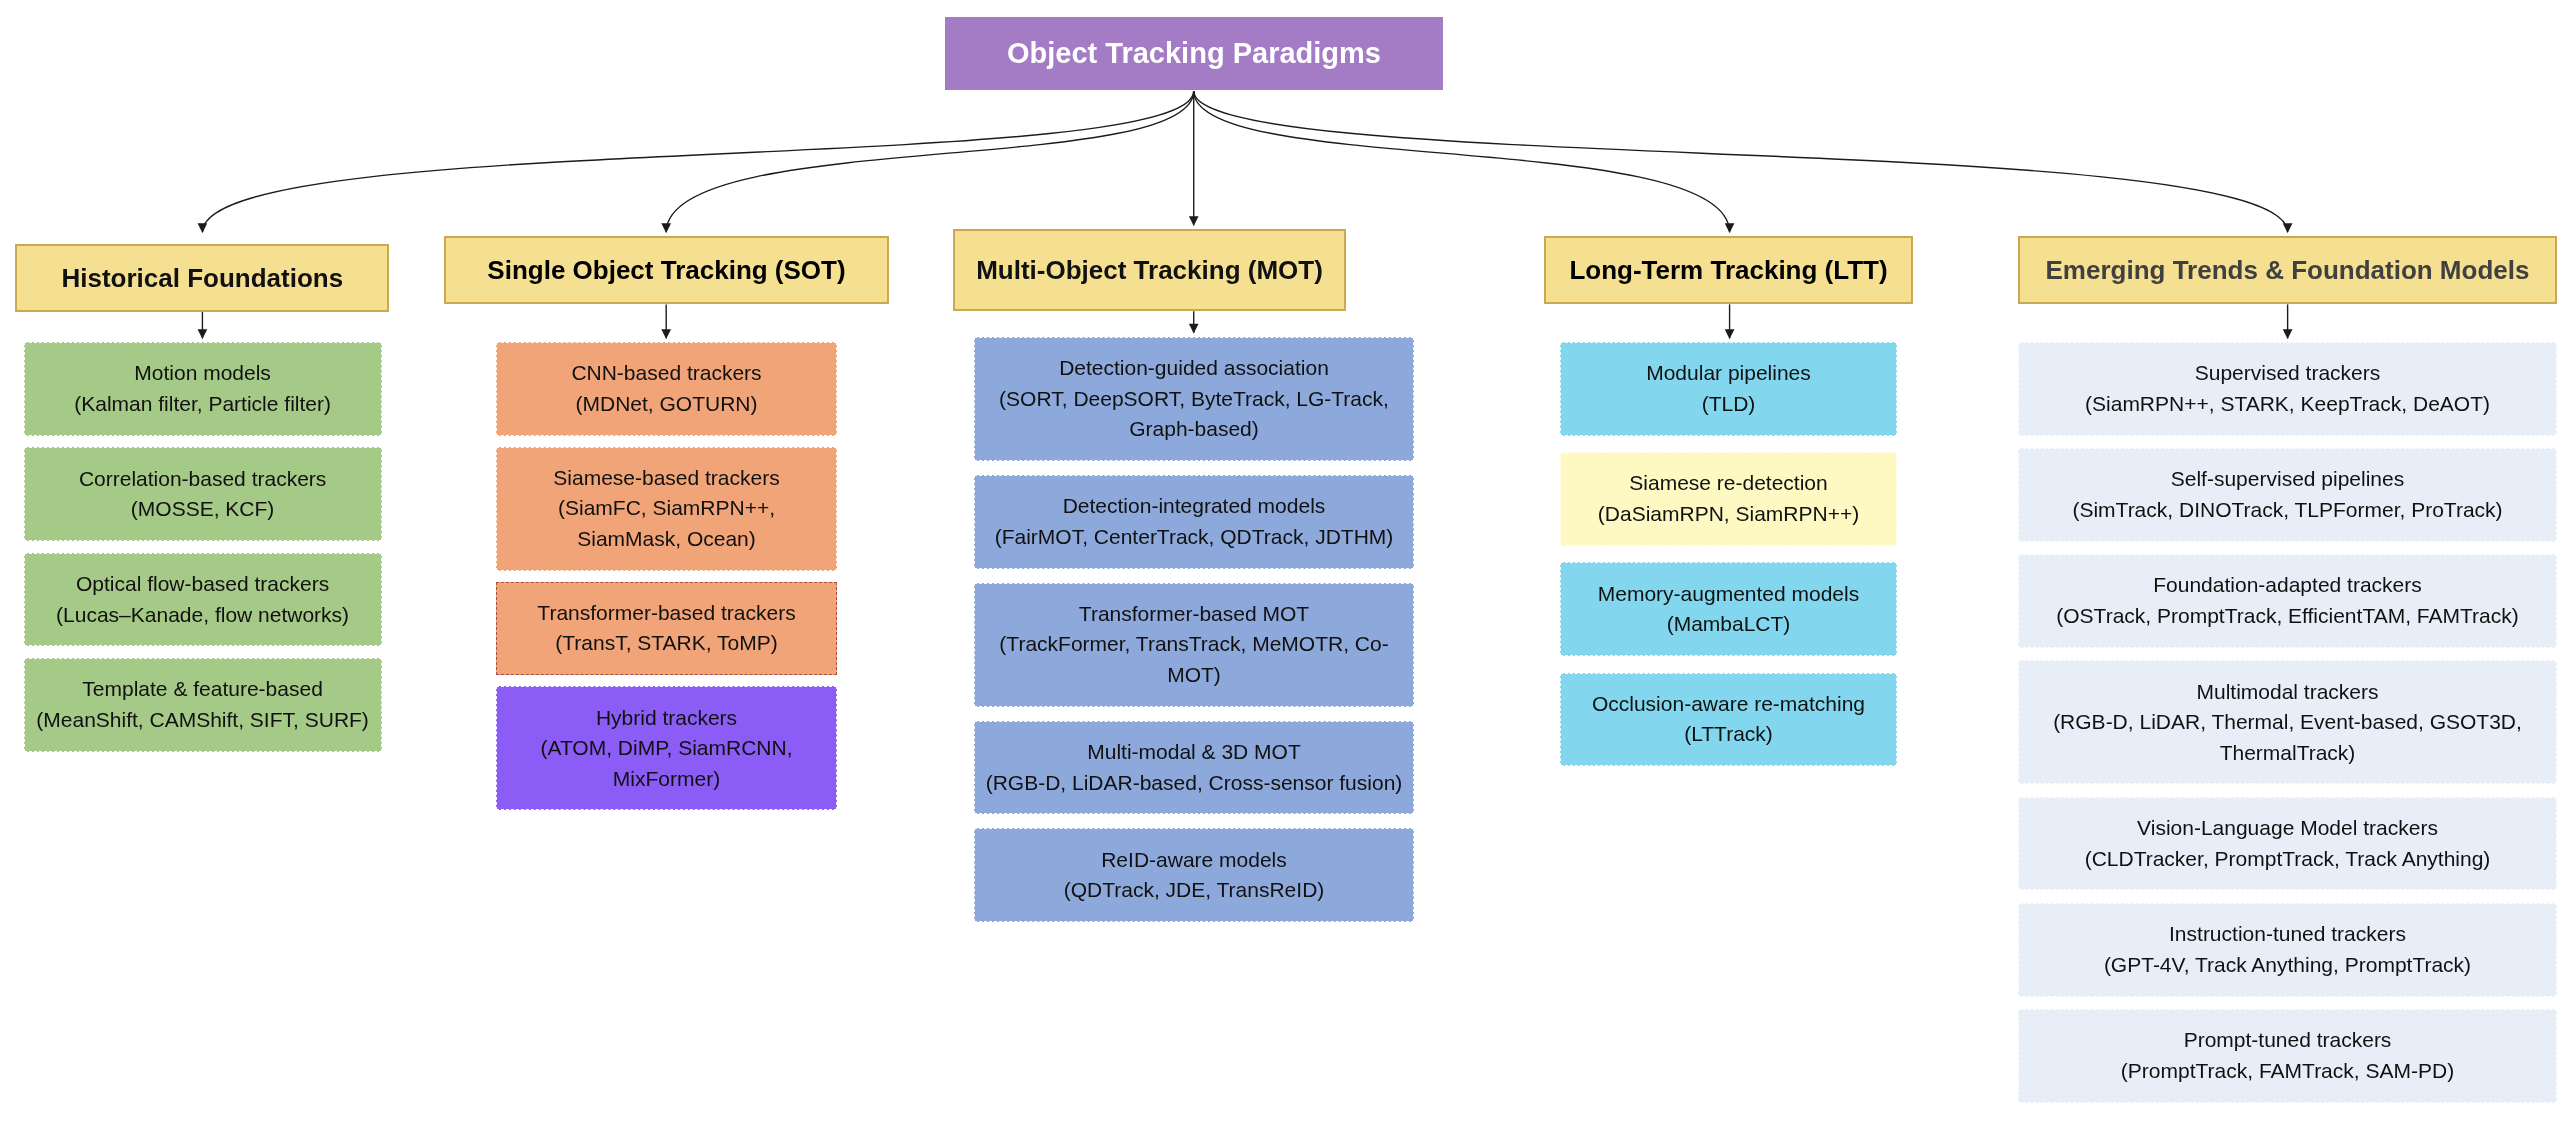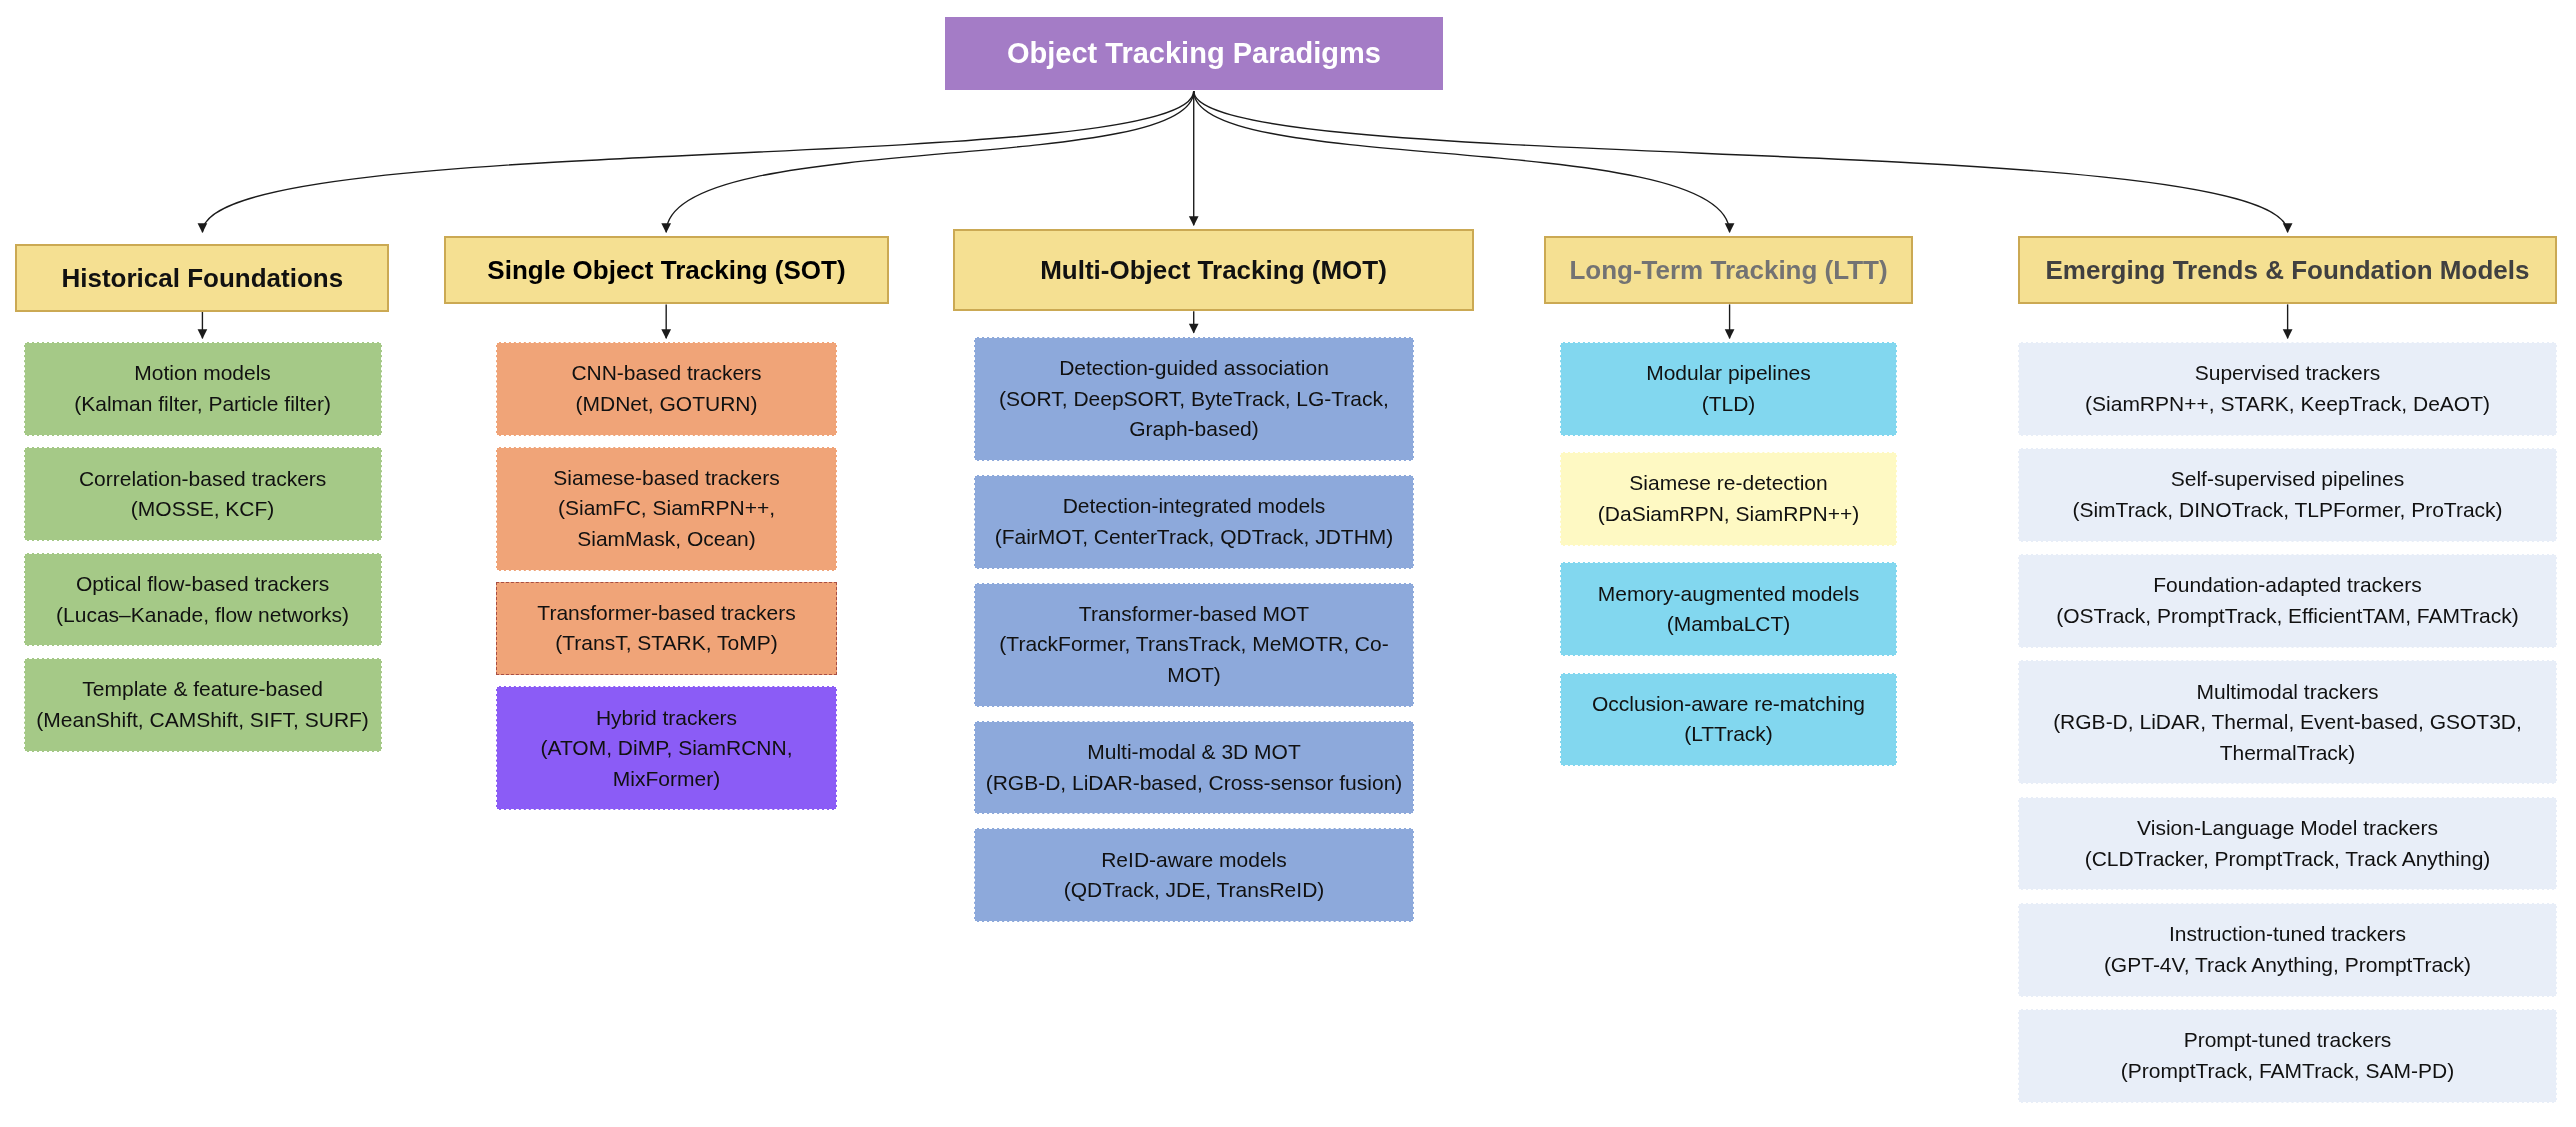--- a/index.html
+++ b/index.html
@@ -101,21 +101,21 @@
       <div class="tracker-box" style="background: rgb(240, 164, 120); border: 1.4px dashed rgb(169, 78, 66);">
         <span class="box-title">Transformer-based trackers</span>
         <span class="box-detail">(TransT, STARK, ToMP)</span>
       </div>
       <div class="tracker-box" style="background: #8b5cf6;">
         <span class="box-title">Hybrid trackers</span>
         <span class="box-detail">(ATOM, DiMP, SiamRCNN, MixFormer)</span>
       </div>
     </div>
 
-  <div class="category-header" style="left: 953px; top: 229px; width: 521px; height: 82px; background: rgb(245, 224, 146); border-color: rgb(203, 169, 83); color: rgb(17, 17, 17);">
+  <div class="category-header" style="left: 953px; top: 229px; width: 393px; height: 82px; background: rgb(245, 224, 146); border-color: rgb(203, 169, 83); color: rgb(17, 17, 17);">
     <span>Multi-Object Tracking (MOT)</span>
   </div>
   <div class="stack" style="left:974px;top:337px;width:440px;gap:14px;">
       <div class="tracker-box" style="background: rgb(141, 169, 219);">
         <span class="box-title">Detection-guided association</span>
         <span class="box-detail">(SORT, DeepSORT, ByteTrack, LG-Track, Graph-based)</span>
       </div>
       <div class="tracker-box" style="background: rgb(141, 169, 219);">
         <span class="box-title">Detection-integrated models</span>
         <span class="box-detail">(FairMOT, CenterTrack, QDTrack, JDTHM)</span>
@@ -127,21 +127,21 @@
       <div class="tracker-box" style="background: rgb(141, 169, 219);">
         <span class="box-title">Multi-modal &amp; 3D MOT</span>
         <span class="box-detail">(RGB-D, LiDAR-based, Cross-sensor fusion)</span>
       </div>
       <div class="tracker-box" style="background: rgb(141, 169, 219);">
         <span class="box-title">ReID-aware models</span>
         <span class="box-detail">(QDTrack, JDE, TransReID)</span>
       </div>
     </div>
 
-  <div class="category-header" style="left: 1544px; top: 236px; width: 369px; height: 68px; background: rgb(245, 224, 146); border-color: rgb(203, 169, 83); color: #737373;">
+  <div class="category-header" style="left: 1544px; top: 236px; width: 369px; height: 68px; background: rgb(245, 224, 146); border-color: rgb(203, 169, 83); color: #000000;">
     <span>Long-Term Tracking (LTT)</span>
   </div>
   <div class="stack" style="left:1560px;top:342px;width:337px;gap:16.6px;">
       <div class="tracker-box" style="background: rgb(130, 215, 239);">
         <span class="box-title">Modular pipelines</span>
         <span class="box-detail">(TLD)</span>
       </div>
       <div class="tracker-box" style="background: #fef9c3;">
         <span class="box-title">Siamese re-detection</span>
         <span class="box-detail">(DaSiamRPN, SiamRPN++)</span>

